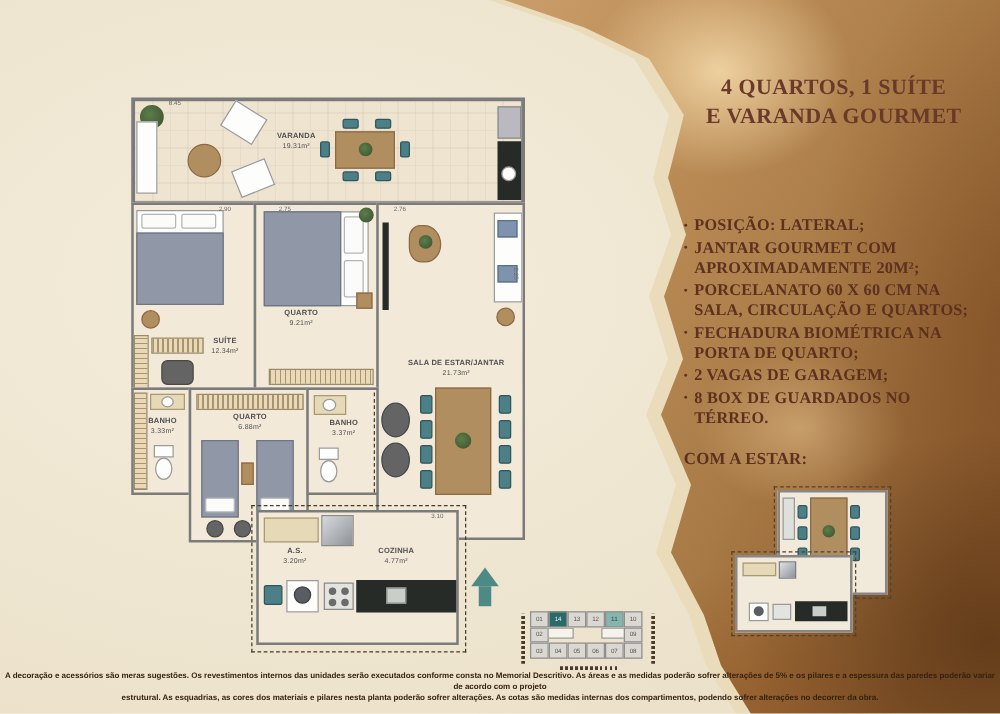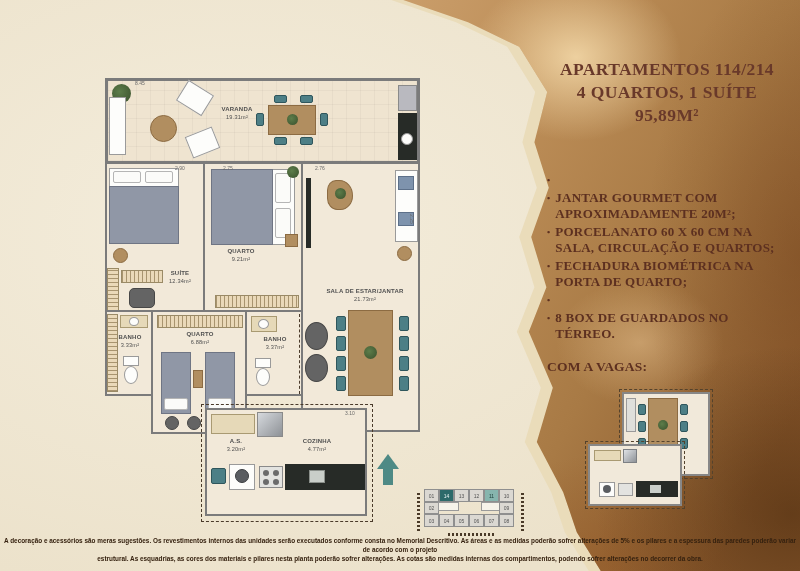--- a/index.html
+++ b/index.html
@@ -80,52 +80,53 @@
     font-family:"Liberation Sans",sans-serif;font-weight:700;font-size:6.4px;line-height:9px;letter-spacing:0;}
 </style>
 </head>
 <body>
 
 <div class="page">
   <div class="torn-light"></div>
   <div class="torn-paper"></div>
 
   <div class="title-block">
-    <div>APARTAMENTOS 114/214</div>
     <div>4 QUARTOS, 1 SUÍTE</div>
-    <div>95,89M²</div>
+    <div>E VARANDA GOURMET</div>
   </div>
 
   <div class="diff-block">
     <div class="diff-item">
       <span class="bullet">•</span>
+      <span>POSIÇÃO: LATERAL;</span>
       </div>
     <div class="diff-item">
       <span class="bullet">•</span>
       <span>JANTAR GOURMET COM APROXIMADAMENTE 20M²;</span>
       </div>
     <div class="diff-item">
       <span class="bullet">•</span>
       <span>PORCELANATO 60 X 60 CM NA SALA, CIRCULAÇÃO E QUARTOS;</span>
       </div>
     <div class="diff-item">
       <span class="bullet">•</span>
       <span>FECHADURA BIOMÉTRICA NA PORTA DE QUARTO;</span>
       </div>
     <div class="diff-item">
       <span class="bullet">•</span>
+      <span>2 VAGAS DE GARAGEM;</span>
       </div>
     <div class="diff-item">
       <span class="bullet">•</span>
       <span>8 BOX DE GUARDADOS NO TÉRREO.</span>
       </div>
   </div>
 
   <div class="opt-head">
-    <div>COM A VAGAS:</div>
+    <div>COM A ESTAR:</div>
   </div>
 
   <div class="plan">
 
     <div class="room varanda" style="left:0;top:0;width:315px;height:86px;">
       <div class="f plant" style="left:4px;top:3px;width:19px;height:19px;"></div>
       <div class="f white" style="left:1px;top:16px;width:17px;height:58px;"></div>
       <div class="f wood circle" style="left:42px;top:34px;width:27px;height:27px;"></div>
       <div class="f white" style="left:72px;top:5px;width:30px;height:24px;transform:rotate(32deg);"></div>
       <div class="f white" style="left:80px;top:50px;width:29px;height:23px;transform:rotate(-22deg);"></div>

